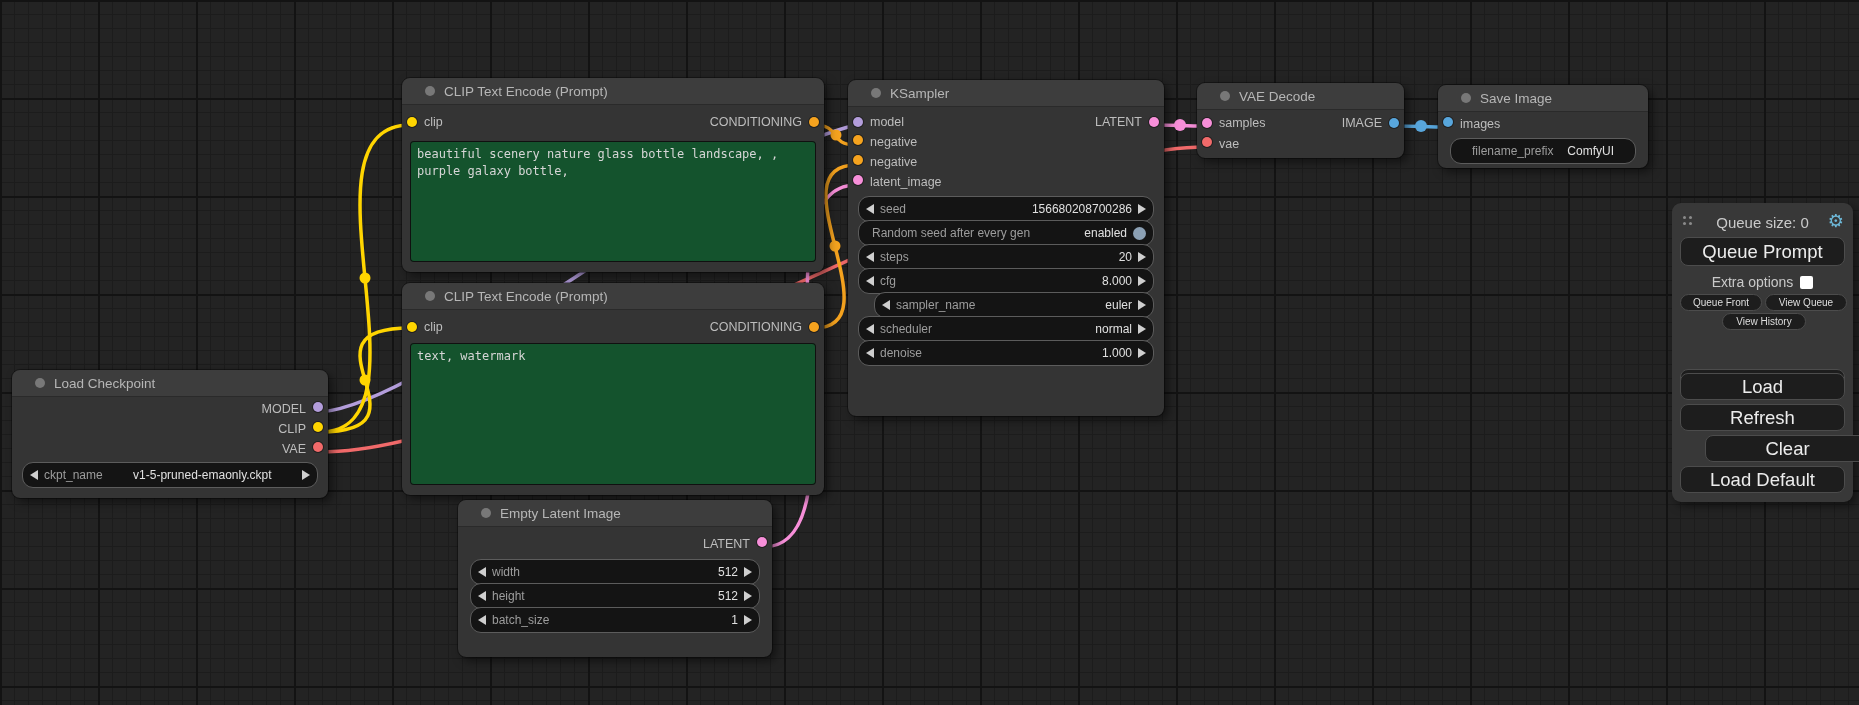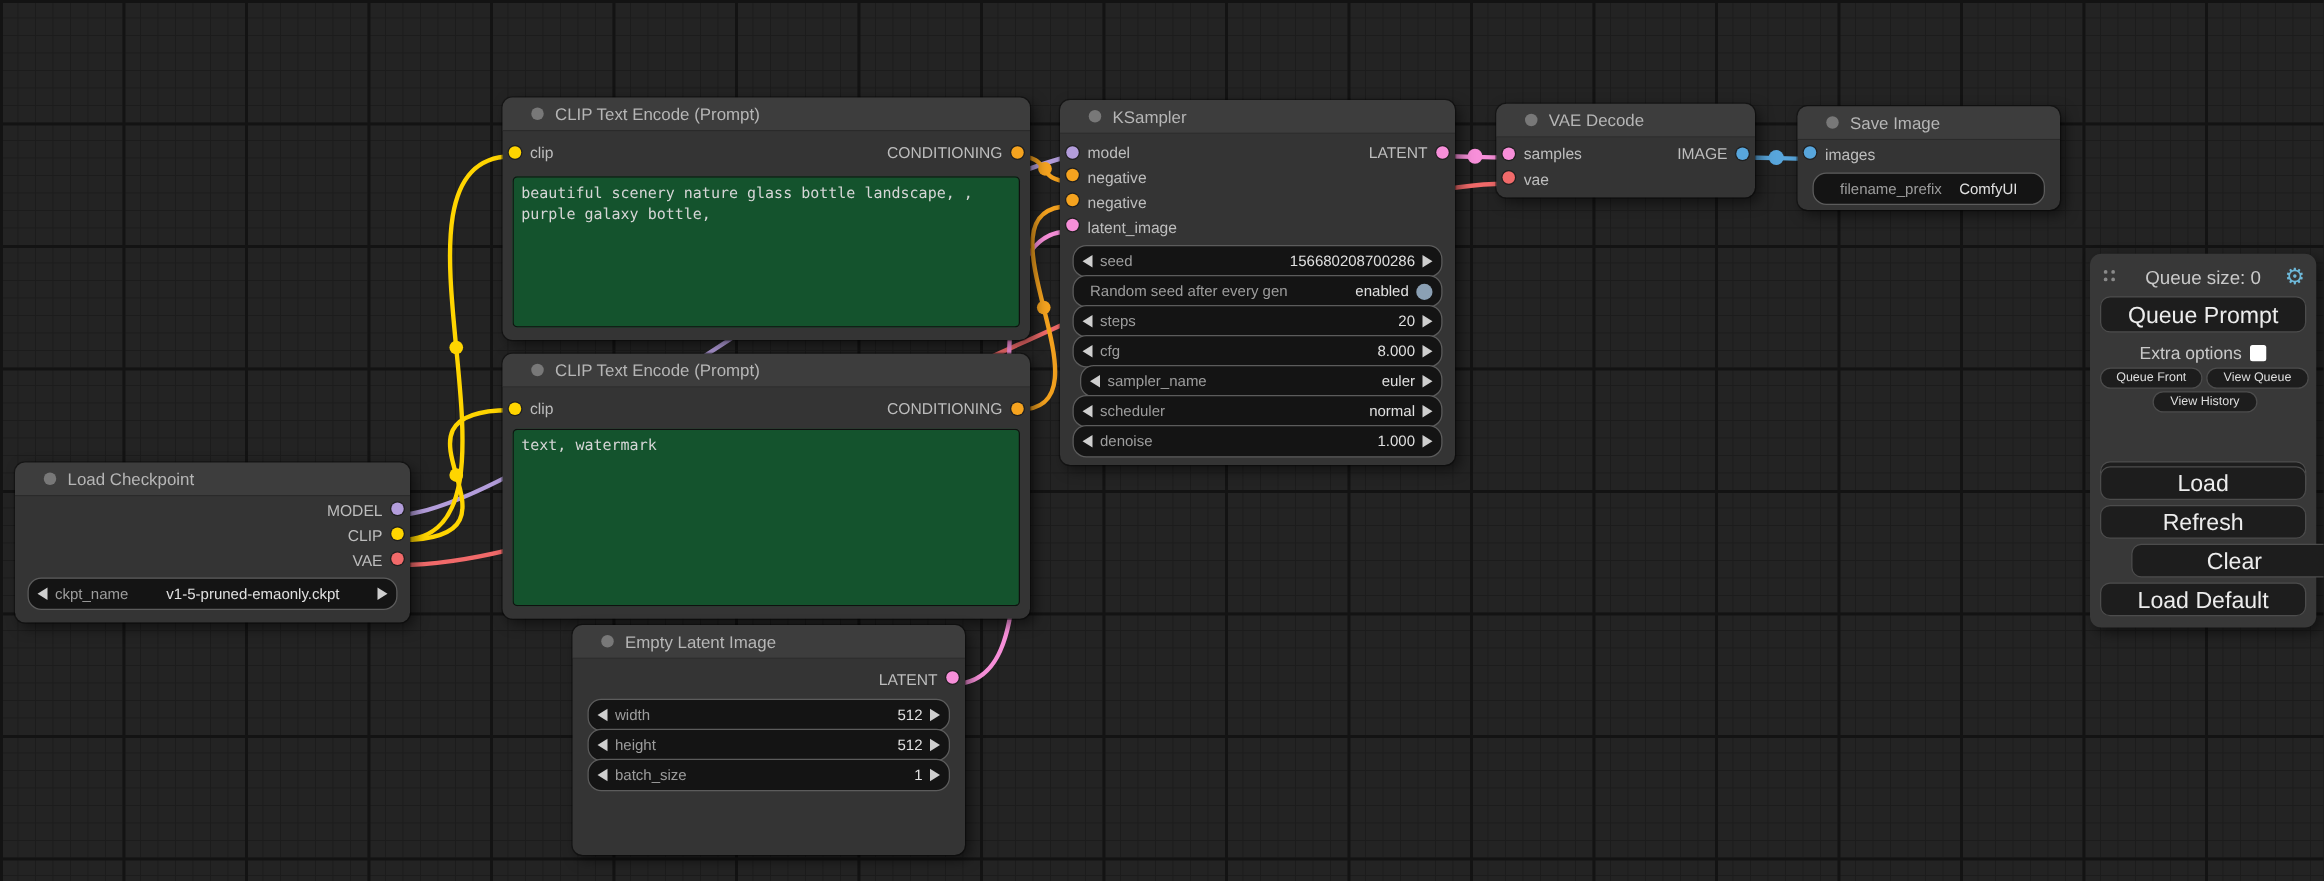--- a/index.html
+++ b/index.html
@@ -150,21 +150,21 @@
         <span>clip</span>
       </span>
       <span class="pgroup">
         <span>CONDITIONING</span>
         <span class="pdot c-cond"></span>
       </span>
     </div>
     <div class="textbox" style="left:8px;right:8px;top:60px;bottom:10px;">text, watermark</div>
   </div>
 
-  <div class="node" style="left:848px;top:80px;width:316px;height:292px;">
+  <div class="node" style="left:848px;top:80px;width:316px;height:336px;">
     <div class="node-title">
       <span class="collapse-dot"></span>
       <span>KSampler</span>
     </div>
     <div class="prow both" style="top:35px;">
       <span class="pgroup">
         <span class="pdot c-model"></span>
         <span>model</span>
       </span>
       <span class="pgroup">
@@ -200,21 +200,21 @@
       <span class="wlabel">steps</span>
       <span class="wvalue">20</span>
       <span class="arrR"></span>
     </div>
     <div class="widget" style="left:10px;right:10px;top:188px;">
       <span class="arrL"></span>
       <span class="wlabel">cfg</span>
       <span class="wvalue">8.000</span>
       <span class="arrR"></span>
     </div>
-    <div class="widget" style="left:16px;right:10px;top:212px;">
+    <div class="widget" style="left:26px;right:10px;top:212px;">
       <span class="arrL"></span>
       <span class="wlabel">sampler_name</span>
       <span class="wvalue">euler</span>
       <span class="arrR"></span>
     </div>
     <div class="widget" style="left:10px;right:10px;top:236px;">
       <span class="arrL"></span>
       <span class="wlabel">scheduler</span>
       <span class="wvalue">normal</span>
       <span class="arrR"></span>
@@ -256,21 +256,21 @@
     <div class="prow" style="top:32px;">
       <span class="pdot c-image"></span>
       <span>images</span>
     </div>
     <div class="widget" style="left:12px;right:12px;top:53px;">
       <span class="wlabel" style="margin-left:14px;">filename_prefix</span>
       <span class="wvalue" style="margin-right:14px;">ComfyUI</span>
     </div>
   </div>
 
-  <div class="node" style="left:458px;top:500px;width:314px;height:184px;">
+  <div class="node" style="left:458px;top:500px;width:314px;height:157px;">
     <div class="node-title">
       <span class="collapse-dot"></span>
       <span>Empty Latent Image</span>
     </div>
     <div class="prow out" style="top:37px;">
       <span>LATENT</span>
       <span class="pdot c-latent"></span>
     </div>
     <div class="widget" style="left:12px;right:12px;top:59px;">
       <span class="arrL"></span>

